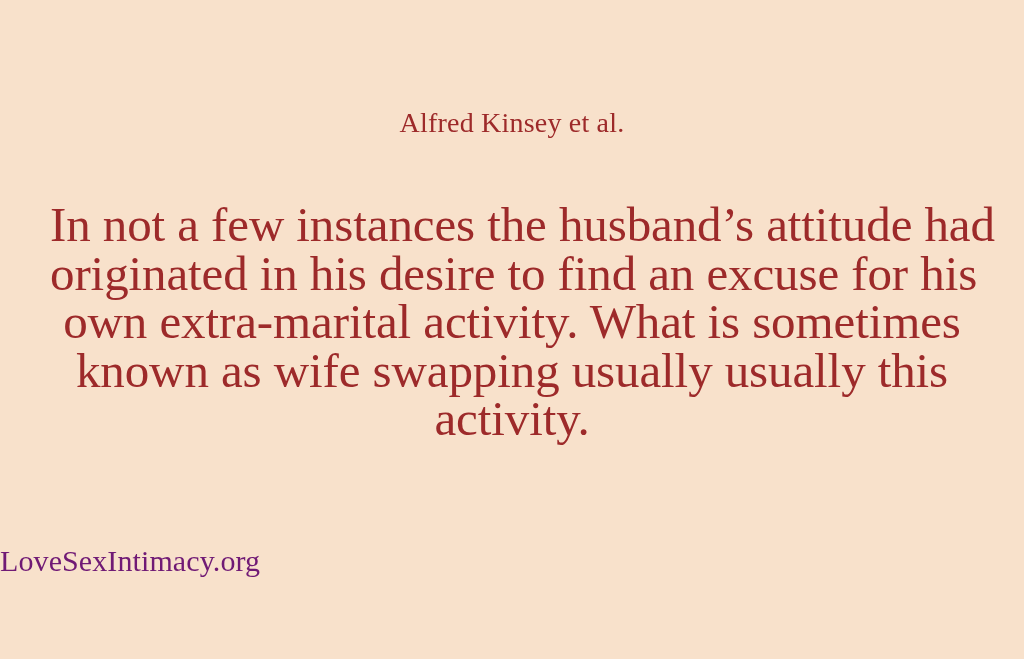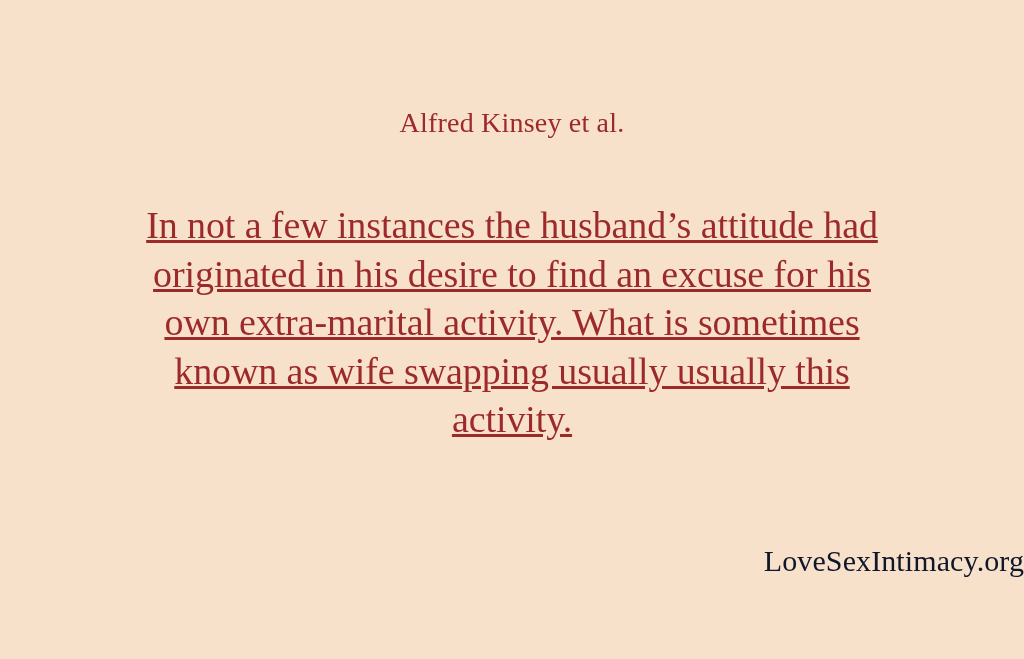--- a/index.html
+++ b/index.html
@@ -45,39 +45,38 @@
   }
 
   .quote-block {
     position: absolute;
     top: 201px;
     left: 50px;
     width: 924px;
     text-align: center;
     color: #9d2a2a;
     font-family: "Liberation Serif", "DejaVu Serif", serif;
-    font-size: 38px;
+    font-size: 49px;
     font-weight: 400;
     line-height: 48.5px;
     letter-spacing: -0.1px;
-    text-decoration: underline;
   }
 
   .quote-line {
     display: block;
     white-space: nowrap;
   }
 
   .site-line {
     position: absolute;
     top: 543px;
     left: 0;
     width: 1024px;
-    text-align: right;
-    color: #0f172a;
+    text-align: left;
+    color: #701a75;
     font-family: "Liberation Serif", "DejaVu Serif", serif;
     font-size: 30px;
     font-weight: 400;
     line-height: 36px;
     letter-spacing: 0.1px;
     white-space: nowrap;
   }
 </style>
 </head>
 <body>

